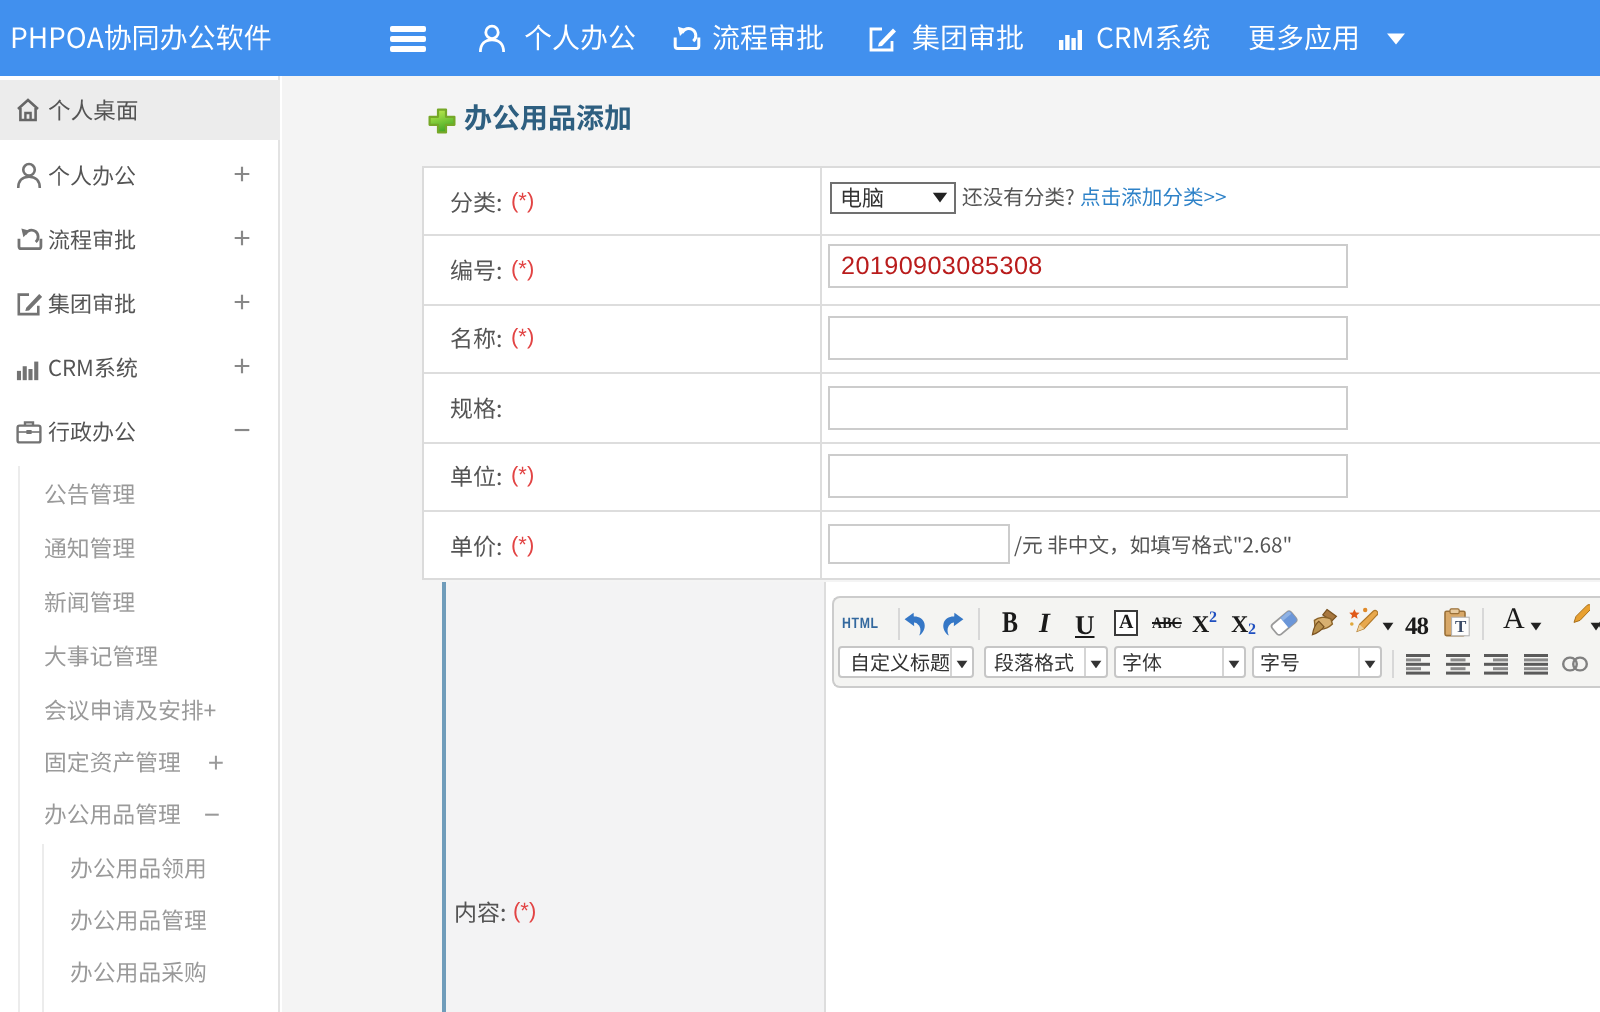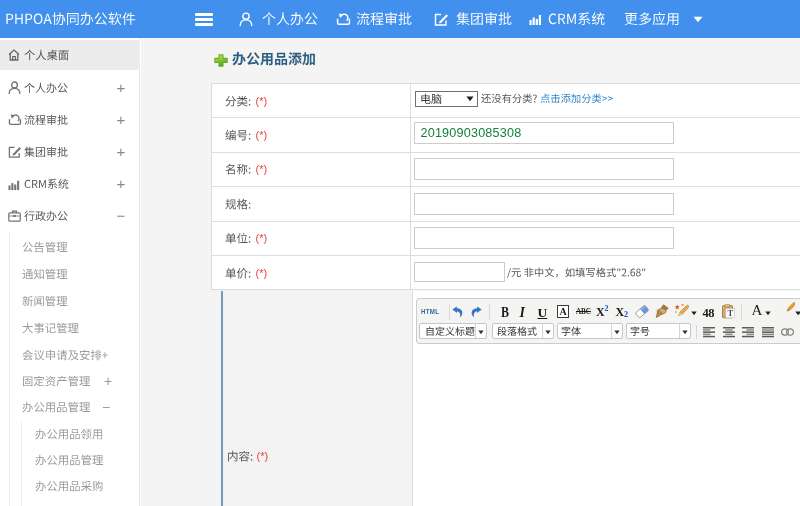--- a/index.html
+++ b/index.html
@@ -189,21 +189,21 @@
 <svg class="abs" style="left:466px;top:96px" width="8" height="5.5">
     <path d="M0.4 0.4 L7.6 0.4 L4 5.2 Z" fill="#222"></path>
   </svg>
 <svg style="position:absolute;left:480.5px;top:92.0px;overflow:visible" width="56" height="13">
     <path transform="translate(0,10.3)" fill="#555555" d="M7.0 -5.0C7.7 -4.3 8.7 -3.2 9.2 -2.6L9.8 -3.2C9.3 -3.8 8.3 -4.8 7.5 -5.5ZM0.8 -8.1C1.4 -7.5 2.1 -6.8 2.4 -6.3L3.1 -6.8C2.7 -7.3 2.0 -8.0 1.4 -8.5ZM3.3 -8.0V-7.2H6.5C5.7 -5.5 4.4 -4.1 2.9 -3.2C3.1 -3.1 3.4 -2.8 3.5 -2.6C4.4 -3.2 5.2 -4.0 5.9 -4.9V-0.7H6.7V-6.0C7.0 -6.4 7.2 -6.8 7.4 -7.2H9.6V-8.0ZM2.6 -5.2H0.4V-4.4H1.8V-1.2C1.3 -1.0 0.8 -0.5 0.2 0.1L0.8 0.8C1.3 0.1 1.8 -0.5 2.1 -0.5C2.4 -0.5 2.7 -0.2 3.2 0.1C3.9 0.6 4.8 0.7 6.1 0.7C7.1 0.7 9.1 0.6 9.8 0.6C9.8 0.4 9.9 -0.1 10.0 -0.3C9.0 -0.2 7.4 -0.1 6.1 -0.1C4.9 -0.1 4.0 -0.1 3.3 -0.6C3.0 -0.8 2.8 -1.0 2.6 -1.1Z M11.2 -8.0C11.8 -7.6 12.6 -7.1 13.0 -6.8L13.5 -7.4C13.1 -7.7 12.2 -8.2 11.6 -8.5ZM10.7 -5.2C11.3 -4.9 12.1 -4.4 12.6 -4.0L13.0 -4.7C12.6 -5.0 11.7 -5.4 11.1 -5.7ZM11.0 0.2 11.6 0.7C12.2 -0.3 12.9 -1.6 13.4 -2.7L12.8 -3.2C12.3 -2.0 11.5 -0.6 11.0 0.2ZM14.9 -8.3V-7.1C14.9 -6.3 14.7 -5.5 13.3 -4.8C13.4 -4.7 13.7 -4.4 13.8 -4.2C15.3 -5.0 15.6 -6.1 15.6 -7.1V-7.6H17.7V-6.0C17.7 -5.2 17.8 -4.9 18.6 -4.9C18.7 -4.9 19.4 -4.9 19.5 -4.9C19.8 -4.9 20.0 -4.9 20.1 -4.9C20.1 -5.1 20.1 -5.4 20.1 -5.7C19.9 -5.6 19.7 -5.6 19.5 -5.6C19.4 -5.6 18.8 -5.6 18.6 -5.6C18.5 -5.6 18.4 -5.7 18.4 -6.0V-8.3ZM18.4 -3.4C18.0 -2.6 17.4 -1.9 16.7 -1.4C16.0 -2.0 15.4 -2.6 15.0 -3.4ZM13.8 -4.1V-3.4H14.5L14.3 -3.3C14.7 -2.4 15.3 -1.6 16.0 -1.0C15.1 -0.4 14.1 -0.1 13.0 0.1C13.2 0.3 13.4 0.6 13.4 0.8C14.6 0.5 15.7 0.1 16.7 -0.5C17.5 0.1 18.6 0.6 19.7 0.8C19.8 0.6 20.1 0.3 20.2 0.1C19.1 -0.1 18.2 -0.5 17.3 -1.0C18.3 -1.7 19.0 -2.7 19.4 -3.9L18.9 -4.1L18.8 -4.1Z M24.6 -8.7C24.5 -8.2 24.4 -7.8 24.2 -7.3H21.2V-6.6H23.9C23.2 -5.2 22.2 -4.0 21.0 -3.1C21.2 -3.0 21.4 -2.7 21.5 -2.5C22.2 -3.0 22.7 -3.6 23.2 -4.2V0.8H24.0V-1.2H28.3V-0.2C28.3 0.0 28.3 0.1 28.1 0.1C27.9 0.1 27.3 0.1 26.6 0.1C26.7 0.3 26.8 0.6 26.8 0.8C27.7 0.8 28.3 0.8 28.6 0.7C29.0 0.5 29.1 0.3 29.1 -0.1V-5.4H24.1C24.3 -5.8 24.5 -6.2 24.7 -6.6H30.3V-7.3H25.0C25.2 -7.7 25.3 -8.1 25.4 -8.5ZM24.0 -3.0H28.3V-1.9H24.0ZM24.0 -3.6V-4.7H28.3V-3.6Z M37.8 -8.5 37.1 -8.2C37.9 -6.7 39.1 -5.0 40.2 -4.0C40.3 -4.3 40.6 -4.5 40.8 -4.7C39.7 -5.5 38.5 -7.1 37.8 -8.5ZM34.2 -8.4C33.6 -6.9 32.6 -5.4 31.4 -4.6C31.5 -4.4 31.9 -4.1 32.0 -4.0C32.3 -4.2 32.6 -4.4 32.8 -4.7V-4.0H34.8C34.6 -2.2 34.0 -0.6 31.6 0.2C31.7 0.4 32.0 0.7 32.0 0.9C34.7 -0.1 35.3 -2.0 35.6 -4.0H38.4C38.3 -1.4 38.2 -0.4 37.9 -0.1C37.8 -0.0 37.7 -0.0 37.5 -0.0C37.2 -0.0 36.6 -0.0 35.9 -0.1C36.1 0.1 36.2 0.5 36.2 0.7C36.8 0.7 37.5 0.7 37.8 0.7C38.2 0.7 38.4 0.6 38.6 0.4C39.0 -0.1 39.1 -1.2 39.3 -4.4C39.3 -4.5 39.3 -4.8 39.3 -4.8H32.9C33.8 -5.7 34.5 -6.9 35.1 -8.2Z M48.9 -8.5C48.6 -8.0 48.2 -7.4 47.8 -7.0L48.5 -6.8C48.8 -7.1 49.3 -7.7 49.7 -8.2ZM43.1 -8.1C43.5 -7.7 44.0 -7.1 44.2 -6.7L44.8 -7.0C44.6 -7.4 44.2 -8.0 43.7 -8.4ZM45.9 -8.6V-6.6H41.9V-5.9H45.3C44.5 -5.1 43.1 -4.3 41.7 -4.0C41.9 -3.9 42.1 -3.6 42.2 -3.4C43.6 -3.8 45.0 -4.6 45.9 -5.6V-3.9H46.7V-5.4C48.0 -4.8 49.6 -4.0 50.4 -3.4L50.8 -4.1C49.9 -4.6 48.5 -5.3 47.2 -5.9H50.8V-6.6H46.7V-8.6ZM46.0 -3.7C45.9 -3.3 45.9 -2.9 45.8 -2.6H41.9V-1.8H45.5C45.0 -0.9 43.9 -0.2 41.7 0.1C41.8 0.3 42.0 0.6 42.1 0.8C44.6 0.4 45.8 -0.5 46.3 -1.8C47.1 -0.3 48.6 0.5 50.6 0.8C50.7 0.6 50.9 0.3 51.1 0.1C49.2 -0.1 47.9 -0.8 47.1 -1.8H50.8V-2.6H46.6C46.7 -2.9 46.7 -3.3 46.8 -3.7Z M53.3 -2.3H54.2C54.0 -3.9 55.8 -4.5 55.8 -6.0C55.8 -7.1 55.1 -7.8 53.9 -7.8C53.1 -7.8 52.4 -7.4 51.9 -6.9L52.5 -6.4C52.8 -6.8 53.3 -7.1 53.8 -7.1C54.5 -7.1 54.9 -6.6 54.9 -6.0C54.9 -4.7 53.1 -4.1 53.3 -2.3ZM53.8 0.1C54.2 0.1 54.5 -0.2 54.5 -0.6C54.5 -1.0 54.2 -1.3 53.8 -1.3C53.4 -1.3 53.1 -1.0 53.1 -0.6C53.1 -0.2 53.4 0.1 53.8 0.1Z"></path>
   </svg>
 <svg style="position:absolute;left:540px;top:92.0px;overflow:visible" width="73" height="13">
     <path transform="translate(0,10.3)" fill="#2e82c8" d="M2.4 -4.8H7.8V-2.9H2.4ZM3.5 -1.3C3.6 -0.6 3.7 0.2 3.7 0.7L4.5 0.6C4.5 0.1 4.4 -0.7 4.2 -1.4ZM5.6 -1.3C5.9 -0.7 6.2 0.2 6.4 0.7L7.1 0.5C7.0 0.0 6.7 -0.8 6.3 -1.5ZM7.7 -1.4C8.3 -0.7 8.8 0.2 9.1 0.7L9.8 0.4C9.5 -0.1 8.9 -1.0 8.4 -1.7ZM1.8 -1.6C1.5 -0.8 1.0 0.0 0.4 0.5L1.1 0.8C1.7 0.3 2.2 -0.6 2.6 -1.4ZM1.7 -5.5V-2.2H8.6V-5.5H5.5V-6.8H9.4V-7.6H5.5V-8.7H4.7V-5.5Z M11.8 -3.1V0.2H18.3V0.8H19.1V-3.1H18.3V-0.5H15.9V-3.9H20.0V-4.7H15.9V-6.3H19.2V-7.1H15.9V-8.6H15.1V-7.1H11.7V-6.3H15.1V-4.7H11.0V-3.9H15.1V-0.5H12.6V-3.1Z M24.8 -3.0C24.6 -2.2 24.1 -1.3 23.5 -0.8L24.1 -0.4C24.7 -0.9 25.1 -1.9 25.4 -2.7ZM27.2 -2.6C27.5 -1.9 27.8 -1.0 27.9 -0.4L28.5 -0.6C28.4 -1.2 28.1 -2.1 27.8 -2.8ZM28.5 -2.9C29.1 -2.1 29.7 -1.0 29.9 -0.3L30.6 -0.6C30.3 -1.4 29.7 -2.4 29.1 -3.2ZM26.1 -4.1V-0.0C26.1 0.1 26.0 0.1 25.9 0.1C25.8 0.1 25.3 0.1 24.8 0.1C24.9 0.3 25.0 0.6 25.0 0.8C25.7 0.8 26.2 0.8 26.5 0.7C26.7 0.6 26.8 0.4 26.8 -0.0V-4.1ZM21.5 -8.0C22.1 -7.7 22.8 -7.2 23.1 -6.9L23.6 -7.5C23.2 -7.8 22.5 -8.3 21.9 -8.6ZM21.0 -5.2C21.6 -4.9 22.4 -4.5 22.7 -4.2L23.2 -4.8C22.8 -5.1 22.0 -5.5 21.4 -5.8ZM21.2 0.3 21.9 0.7C22.4 -0.2 22.9 -1.4 23.3 -2.5L22.6 -2.9C22.2 -1.8 21.6 -0.5 21.2 0.3ZM24.0 -8.1V-7.3H26.2C26.1 -6.9 26.0 -6.4 25.8 -6.0H23.5V-5.2H25.4C24.9 -4.4 24.2 -3.7 23.2 -3.2C23.4 -3.1 23.6 -2.8 23.7 -2.6C24.9 -3.2 25.7 -4.2 26.3 -5.2H27.6C28.1 -4.2 29.1 -3.3 30.1 -2.8C30.2 -3.0 30.4 -3.2 30.6 -3.4C29.7 -3.7 28.9 -4.4 28.4 -5.2H30.4V-6.0H26.6C26.8 -6.4 26.9 -6.9 27.1 -7.3H30.1V-8.1Z M36.8 -7.4V0.7H37.5V-0.1H39.5V0.6H40.3V-7.4ZM37.5 -0.8V-6.6H39.5V-0.8ZM32.9 -8.5 32.9 -6.7H31.4V-5.9H32.9C32.8 -3.3 32.5 -1.1 31.2 0.3C31.4 0.4 31.7 0.7 31.8 0.8C33.2 -0.7 33.5 -3.2 33.6 -5.9H35.2C35.1 -2.0 35.0 -0.6 34.8 -0.3C34.7 -0.1 34.6 -0.1 34.5 -0.1C34.3 -0.1 33.8 -0.1 33.3 -0.1C33.5 0.1 33.5 0.4 33.6 0.6C34.0 0.7 34.5 0.7 34.8 0.6C35.1 0.6 35.3 0.5 35.5 0.2C35.8 -0.2 35.9 -1.7 35.9 -6.3C35.9 -6.4 35.9 -6.7 35.9 -6.7H33.7L33.7 -8.5Z M48.1 -8.5 47.4 -8.2C48.2 -6.7 49.4 -5.0 50.5 -4.0C50.6 -4.3 50.9 -4.5 51.1 -4.7C50.0 -5.5 48.8 -7.1 48.1 -8.5ZM44.5 -8.4C43.9 -6.9 42.9 -5.4 41.7 -4.6C41.8 -4.4 42.2 -4.1 42.3 -4.0C42.6 -4.2 42.9 -4.4 43.1 -4.7V-4.0H45.1C44.9 -2.2 44.3 -0.6 41.9 0.2C42.0 0.4 42.3 0.7 42.3 0.9C45.0 -0.1 45.6 -2.0 45.9 -4.0H48.7C48.6 -1.4 48.5 -0.4 48.2 -0.1C48.1 -0.0 48.0 -0.0 47.8 -0.0C47.5 -0.0 46.9 -0.0 46.2 -0.1C46.4 0.1 46.5 0.5 46.5 0.7C47.1 0.7 47.8 0.7 48.1 0.7C48.5 0.7 48.7 0.6 48.9 0.4C49.3 -0.1 49.4 -1.2 49.6 -4.4C49.6 -4.5 49.6 -4.8 49.6 -4.8H43.2C44.1 -5.7 44.8 -6.9 45.4 -8.2Z M59.2 -8.5C58.9 -8.0 58.5 -7.4 58.1 -7.0L58.8 -6.8C59.1 -7.1 59.6 -7.7 60.0 -8.2ZM53.4 -8.1C53.8 -7.7 54.3 -7.1 54.5 -6.7L55.1 -7.0C54.9 -7.4 54.5 -8.0 54.0 -8.4ZM56.2 -8.6V-6.6H52.2V-5.9H55.6C54.8 -5.1 53.4 -4.3 52.0 -4.0C52.2 -3.9 52.4 -3.6 52.5 -3.4C53.9 -3.8 55.3 -4.6 56.2 -5.6V-3.9H57.0V-5.4C58.3 -4.8 59.9 -4.0 60.7 -3.4L61.1 -4.1C60.2 -4.6 58.8 -5.3 57.5 -5.9H61.1V-6.6H57.0V-8.6ZM56.3 -3.7C56.2 -3.3 56.2 -2.9 56.1 -2.6H52.2V-1.8H55.8C55.3 -0.9 54.2 -0.2 52.0 0.1C52.1 0.3 52.3 0.6 52.4 0.8C54.9 0.4 56.1 -0.5 56.6 -1.8C57.4 -0.3 58.9 0.5 60.9 0.8C61.0 0.6 61.2 0.3 61.4 0.1C59.5 -0.1 58.2 -0.8 57.4 -1.8H61.1V-2.6H56.9C57.0 -2.9 57.0 -3.3 57.1 -3.7Z M62.2 -1.5 67.1 -3.5V-4.2L62.2 -6.1V-5.3L64.6 -4.4L66.2 -3.8V-3.8L64.6 -3.2L62.2 -2.3Z M67.9 -1.5 72.9 -3.5V-4.2L67.9 -6.1V-5.3L70.3 -4.4L71.9 -3.8V-3.8L70.3 -3.2L67.9 -2.3Z"></path>
   </svg>
 <div class="abs" style="left:414px;top:122px;width:260px;height:22px;border:1px solid #cccccc;background:#fff"></div>
-<div class="abs" style="left:420.5px;top:126px;font-size:12.6px;color:#15803d;line-height:15px;letter-spacing:0.2px">20190903085308</div>
+<div class="abs" style="left:420.5px;top:126px;font-size:12.6px;color:#b91c1c;line-height:15px;letter-spacing:0.2px">20190903085308</div>
 <div class="abs" style="left:414px;top:158px;width:260px;height:22px;border:1px solid #cccccc;background:#fff"></div>
 <div class="abs" style="left:414px;top:192.5px;width:260px;height:22px;border:1px solid #cccccc;background:#fff"></div>
 <div class="abs" style="left:414px;top:227px;width:260px;height:22px;border:1px solid #cccccc;background:#fff"></div>
 <div class="abs" style="left:414px;top:262px;width:91px;height:20px;border:1px solid #cccccc;background:#fff"></div>
 <svg style="position:absolute;left:507px;top:266.1px;overflow:visible" width="139" height="13">
     <path transform="translate(0,10.3)" fill="#555555" d="M0.1 1.8H0.8L3.9 -8.2H3.2Z M5.6 -7.8V-7.1H12.9V-7.8ZM4.6 -5.0V-4.2H7.3C7.1 -2.3 6.7 -0.6 4.5 0.2C4.7 0.3 4.9 0.6 5.0 0.8C7.4 -0.2 7.9 -2.0 8.1 -4.2H10.0V-0.5C10.0 0.4 10.3 0.6 11.2 0.6C11.4 0.6 12.5 0.6 12.7 0.6C13.6 0.6 13.8 0.2 13.9 -1.6C13.7 -1.7 13.4 -1.8 13.2 -2.0C13.1 -0.4 13.1 -0.1 12.6 -0.1C12.4 -0.1 11.5 -0.1 11.3 -0.1C10.9 -0.1 10.8 -0.2 10.8 -0.5V-4.2H13.7V-5.0Z M22.6 -8.6V0.8H23.4V-1.6H26.5V-2.4H23.4V-4.0H26.1V-4.8H23.4V-6.3H26.3V-7.1H23.4V-8.6ZM17.2 -2.4V-1.7H20.3V0.8H21.1V-8.6H20.3V-7.1H17.5V-6.3H20.3V-4.8H17.6V-4.0H20.3V-2.4Z M31.7 -8.7V-6.8H27.9V-1.9H28.7V-2.6H31.7V0.8H32.5V-2.6H35.4V-2.0H36.2V-6.8H32.5V-8.7ZM28.7 -3.3V-6.1H31.7V-3.3ZM35.4 -3.3H32.5V-6.1H35.4Z M41.6 -8.5C41.9 -8.0 42.2 -7.3 42.4 -6.9L43.2 -7.1C43.1 -7.6 42.7 -8.2 42.4 -8.7ZM37.8 -6.8V-6.1H39.4C40.0 -4.5 40.8 -3.2 41.8 -2.1C40.7 -1.1 39.3 -0.4 37.6 0.1C37.8 0.3 38.0 0.6 38.1 0.8C39.8 0.2 41.3 -0.5 42.4 -1.5C43.6 -0.5 45.0 0.3 46.7 0.8C46.8 0.5 47.0 0.2 47.2 0.0C45.6 -0.4 44.2 -1.1 43.0 -2.1C44.1 -3.1 44.8 -4.4 45.4 -6.1H47.1V-6.8ZM42.4 -2.6C41.5 -3.6 40.7 -4.8 40.2 -6.1H44.6C44.1 -4.7 43.3 -3.5 42.4 -2.6Z M49.2 1.1C50.2 0.7 50.9 -0.1 50.9 -1.2C50.9 -2.0 50.6 -2.4 50.1 -2.4C49.6 -2.4 49.3 -2.2 49.3 -1.7C49.3 -1.2 49.6 -0.9 50.1 -0.9L50.2 -1.0C50.2 -0.3 49.7 0.2 48.9 0.6Z M62.0 -5.8C61.8 -4.4 61.5 -3.2 61.0 -2.3C60.6 -2.6 60.1 -3.0 59.7 -3.3C59.9 -4.0 60.1 -4.9 60.3 -5.8ZM58.8 -3.0C59.4 -2.6 60.0 -2.1 60.6 -1.6C60.0 -0.8 59.3 -0.2 58.3 0.2C58.5 0.4 58.7 0.6 58.8 0.8C59.8 0.4 60.6 -0.2 61.2 -1.1C61.6 -0.7 62.0 -0.4 62.2 -0.1L62.8 -0.7C62.5 -1.0 62.1 -1.4 61.6 -1.8C62.2 -2.9 62.6 -4.5 62.8 -6.5L62.3 -6.6L62.2 -6.5H60.5C60.6 -7.3 60.7 -8.0 60.8 -8.6L60.1 -8.6C60.0 -8.0 59.9 -7.3 59.7 -6.5H58.3V-5.8H59.6C59.3 -4.8 59.1 -3.7 58.8 -3.0ZM63.3 -7.5V0.6H64.1V-0.2H66.6V0.4H67.4V-7.5ZM64.1 -0.9V-6.8H66.6V-0.9Z M75.3 -0.6C76.0 -0.2 76.9 0.4 77.4 0.8L77.9 0.3C77.4 -0.1 76.5 -0.7 75.8 -1.1ZM73.7 -1.1C73.2 -0.6 72.2 -0.1 71.4 0.3C71.6 0.4 71.8 0.7 71.9 0.8C72.7 0.5 73.7 -0.1 74.3 -0.6ZM74.4 -8.6C74.4 -8.4 74.4 -8.0 74.3 -7.7H72.0V-7.1H74.2L74.0 -6.4H72.5V-1.8H71.6V-1.1H78.0V-1.8H77.1V-6.4H74.7L74.9 -7.1H77.8V-7.7H75.1L75.3 -8.6ZM73.2 -1.8V-2.5H76.4V-1.8ZM73.2 -4.7H76.4V-4.1H73.2ZM73.2 -5.2V-5.8H76.4V-5.2ZM73.2 -3.6H76.4V-3.0H73.2ZM68.5 -1.4 68.8 -0.6C69.6 -1.0 70.7 -1.4 71.7 -1.8L71.6 -2.5L70.5 -2.1V-5.4H71.6V-6.2H70.5V-8.5H69.7V-6.2H68.6V-5.4H69.7V-1.8C69.3 -1.7 68.8 -1.5 68.5 -1.4Z M79.2 -8.1V-6.1H80.0V-7.4H87.1V-6.1H87.9V-8.1ZM79.4 -2.2V-1.5H85.2V-2.2ZM81.5 -7.2C81.3 -6.0 80.9 -4.3 80.7 -3.3H86.1C85.9 -1.3 85.7 -0.4 85.4 -0.1C85.3 -0.0 85.2 0.0 84.9 0.0C84.7 0.0 84.0 -0.0 83.2 -0.1C83.4 0.1 83.5 0.4 83.5 0.7C84.2 0.7 84.8 0.7 85.2 0.7C85.6 0.7 85.8 0.6 86.0 0.4C86.4 -0.0 86.7 -1.1 86.9 -3.6C86.9 -3.7 87.0 -4.0 87.0 -4.0H81.6L81.9 -5.3H86.7V-6.0H82.1L82.3 -7.1Z M94.7 -6.9H96.9C96.6 -6.2 96.2 -5.6 95.7 -5.1C95.2 -5.6 94.8 -6.1 94.5 -6.7ZM90.8 -8.7V-6.4H89.3V-5.7H90.7C90.4 -4.3 89.7 -2.7 89.0 -1.8C89.2 -1.6 89.4 -1.3 89.4 -1.1C89.9 -1.8 90.4 -2.9 90.8 -4.1V0.8H91.6V-4.4C91.9 -3.9 92.2 -3.4 92.4 -3.1L92.9 -3.7C92.7 -3.9 91.8 -5.0 91.6 -5.3V-5.7H92.7L92.5 -5.5C92.7 -5.4 93.0 -5.1 93.1 -5.0C93.4 -5.3 93.8 -5.7 94.1 -6.1C94.4 -5.6 94.7 -5.1 95.2 -4.6C94.3 -3.9 93.3 -3.3 92.3 -3.0C92.4 -2.8 92.6 -2.6 92.7 -2.4C93.0 -2.5 93.2 -2.6 93.5 -2.7V0.8H94.2V0.4H97.1V0.8H97.8V-2.8L98.3 -2.6C98.4 -2.8 98.7 -3.1 98.8 -3.2C97.8 -3.6 96.9 -4.0 96.2 -4.6C96.9 -5.4 97.5 -6.3 97.9 -7.3L97.4 -7.6L97.3 -7.5H95.0C95.2 -7.8 95.4 -8.1 95.5 -8.5L94.7 -8.7C94.3 -7.6 93.7 -6.6 92.9 -5.9V-6.4H91.6V-8.7ZM94.2 -0.3V-2.3H97.1V-0.3ZM94.0 -3.0C94.6 -3.3 95.2 -3.7 95.7 -4.1C96.2 -3.7 96.8 -3.3 97.5 -3.0Z M106.3 -8.1C106.9 -7.8 107.5 -7.2 107.8 -6.8L108.4 -7.3C108.1 -7.7 107.4 -8.2 106.9 -8.6ZM104.9 -8.6C104.9 -8.0 104.9 -7.3 104.9 -6.7H99.6V-6.0H105.0C105.2 -2.1 106.1 0.8 107.8 0.8C108.6 0.8 108.9 0.3 109.0 -1.5C108.8 -1.6 108.5 -1.7 108.3 -1.9C108.3 -0.5 108.1 0.0 107.9 0.0C106.8 0.0 106.0 -2.5 105.8 -6.0H108.8V-6.7H105.7C105.7 -7.3 105.7 -8.0 105.7 -8.6ZM99.7 -0.2 99.9 0.5C101.2 0.2 103.1 -0.2 104.9 -0.6L104.8 -1.3L102.6 -0.8V-3.7H104.5V-4.4H100.0V-3.7H101.8V-0.7Z M110.5 -5.0H111.1L111.2 -6.9L111.3 -7.9H110.3L110.3 -6.9ZM112.5 -5.0H113.1L113.3 -6.9L113.3 -7.9H112.3L112.3 -6.9Z M114.7 0.0H119.4V-0.8H117.3C117.0 -0.8 116.5 -0.8 116.1 -0.7C117.9 -2.4 119.1 -4.0 119.1 -5.5C119.1 -6.8 118.2 -7.7 116.9 -7.7C115.9 -7.7 115.2 -7.3 114.6 -6.6L115.2 -6.0C115.6 -6.6 116.1 -6.9 116.8 -6.9C117.7 -6.9 118.1 -6.3 118.1 -5.4C118.1 -4.1 117.0 -2.6 114.7 -0.6Z M121.4 0.1C121.7 0.1 122.1 -0.2 122.1 -0.6C122.1 -1.0 121.7 -1.3 121.4 -1.3C121.0 -1.3 120.7 -1.0 120.7 -0.6C120.7 -0.2 121.0 0.1 121.4 0.1Z M125.9 0.1C127.1 0.1 128.1 -0.9 128.1 -2.3C128.1 -3.9 127.3 -4.7 126.0 -4.7C125.4 -4.7 124.7 -4.3 124.3 -3.8C124.3 -6.1 125.2 -6.9 126.2 -6.9C126.7 -6.9 127.1 -6.7 127.4 -6.3L127.9 -6.9C127.5 -7.4 127.0 -7.7 126.2 -7.7C124.7 -7.7 123.4 -6.6 123.4 -3.6C123.4 -1.1 124.5 0.1 125.9 0.1ZM124.3 -3.0C124.8 -3.7 125.4 -4.0 125.8 -4.0C126.7 -4.0 127.2 -3.3 127.2 -2.3C127.2 -1.3 126.6 -0.6 125.9 -0.6C125.0 -0.6 124.4 -1.5 124.3 -3.0Z M131.4 0.1C132.8 0.1 133.8 -0.7 133.8 -1.8C133.8 -2.9 133.2 -3.4 132.5 -3.8V-3.9C132.9 -4.2 133.5 -4.9 133.5 -5.7C133.5 -6.8 132.7 -7.7 131.4 -7.7C130.3 -7.7 129.4 -6.9 129.4 -5.7C129.4 -5.0 129.8 -4.4 130.4 -4.0V-4.0C129.7 -3.6 129.0 -2.9 129.0 -1.9C129.0 -0.7 130.0 0.1 131.4 0.1ZM131.9 -4.1C131.0 -4.4 130.2 -4.9 130.2 -5.7C130.2 -6.5 130.7 -7.0 131.4 -7.0C132.2 -7.0 132.7 -6.4 132.7 -5.6C132.7 -5.1 132.4 -4.6 131.9 -4.1ZM131.4 -0.6C130.5 -0.6 129.8 -1.2 129.8 -2.0C129.8 -2.7 130.3 -3.3 130.9 -3.7C131.9 -3.2 132.9 -2.9 132.9 -1.8C132.9 -1.1 132.3 -0.6 131.4 -0.6Z M135.4 -5.0H136.0L136.1 -6.9L136.2 -7.9H135.2L135.2 -6.9ZM137.4 -5.0H138.0L138.2 -6.9L138.2 -7.9H137.2L137.2 -6.9Z"></path>
   </svg>
 <div class="abs" style="left:221px;top:291px;width:2px;height:215px;background:#6f9cba"></div>
 <div class="abs" style="left:223px;top:291px;width:189px;height:215px;background:#f3f3f4"></div>
 <div class="abs" style="left:412px;top:291px;width:1px;height:215px;background:#dddddd"></div>

